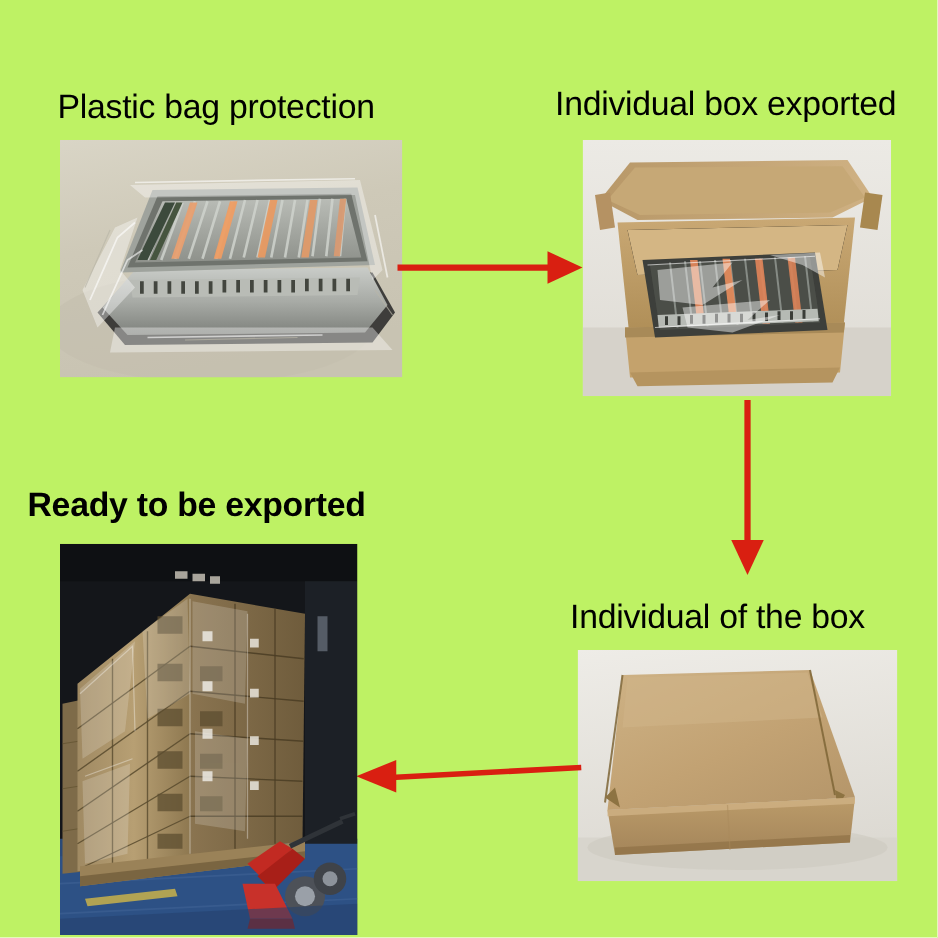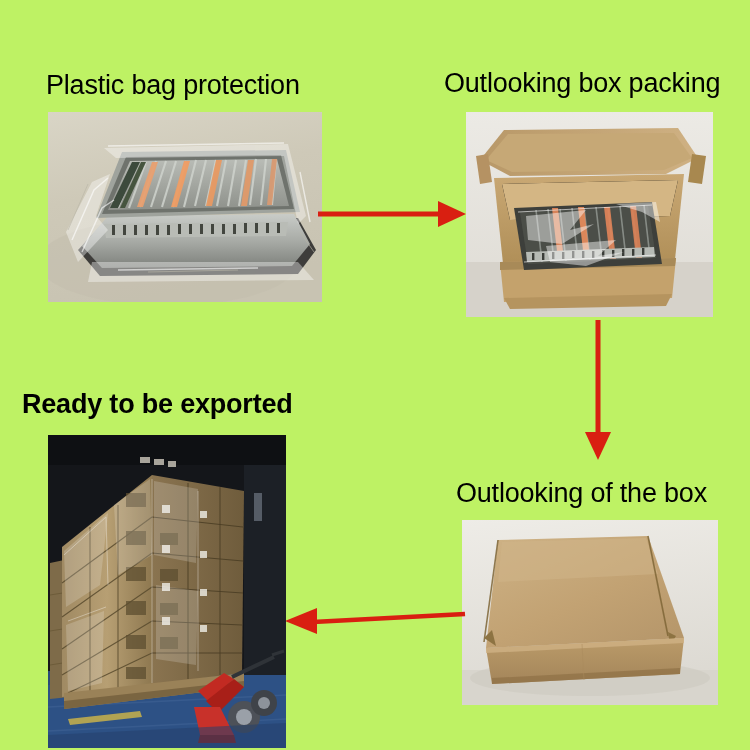--- a/index.html
+++ b/index.html
@@ -160,21 +160,21 @@
     </svg>
   </div>
 
   <div class="arrow" id="arrow-right">
     <svg viewBox="0 0 150 36">
       <line x1="2" y1="18" x2="126" y2="18" stroke="#d91f11" stroke-width="5"></line>
       <polygon points="122,5 150,18 122,31" fill="#d91f11"></polygon>
     </svg>
   </div>
 
-  <div class="caption" id="cap-2">Outlooking box packing</div>
+  <div class="caption" id="cap-2">Individual box exported</div>
 
   <div class="photo" id="photo-2">
     <svg viewBox="0 0 247 205" preserveAspectRatio="none">
       <defs>
         <linearGradient id="p2bg" x1="0" y1="0" x2="0" y2="1">
           <stop offset="0" stop-color="#eceae5"></stop>
           <stop offset="1" stop-color="#dedbd4"></stop>
         </linearGradient>
         <linearGradient id="p2flapL" x1="0" y1="0" x2="1" y2="0">
           <stop offset="0" stop-color="#b89868"></stop>
@@ -262,21 +262,21 @@
     </svg>
   </div>
 
   <div class="arrow" id="arrow-down">
     <svg viewBox="0 0 40 142">
       <line x1="20" y1="2" x2="20" y2="118" stroke="#d91f11" stroke-width="5"></line>
       <polygon points="7,114 33,114 20,142" fill="#d91f11"></polygon>
     </svg>
   </div>
 
-  <div class="caption" id="cap-4">Outlooking of the box</div>
+  <div class="caption" id="cap-4">Individual of the box</div>
 
   <div class="photo" id="photo-4">
     <svg viewBox="0 0 256 185" preserveAspectRatio="none">
       <defs>
         <linearGradient id="p4bg" x1="0" y1="0" x2="0.2" y2="1">
           <stop offset="0" stop-color="#eeece7"></stop>
           <stop offset="1" stop-color="#dcd9d2"></stop>
         </linearGradient>
         <linearGradient id="p4top" x1="0.1" y1="0" x2="0.9" y2="1">
           <stop offset="0" stop-color="#cdb184"></stop>

